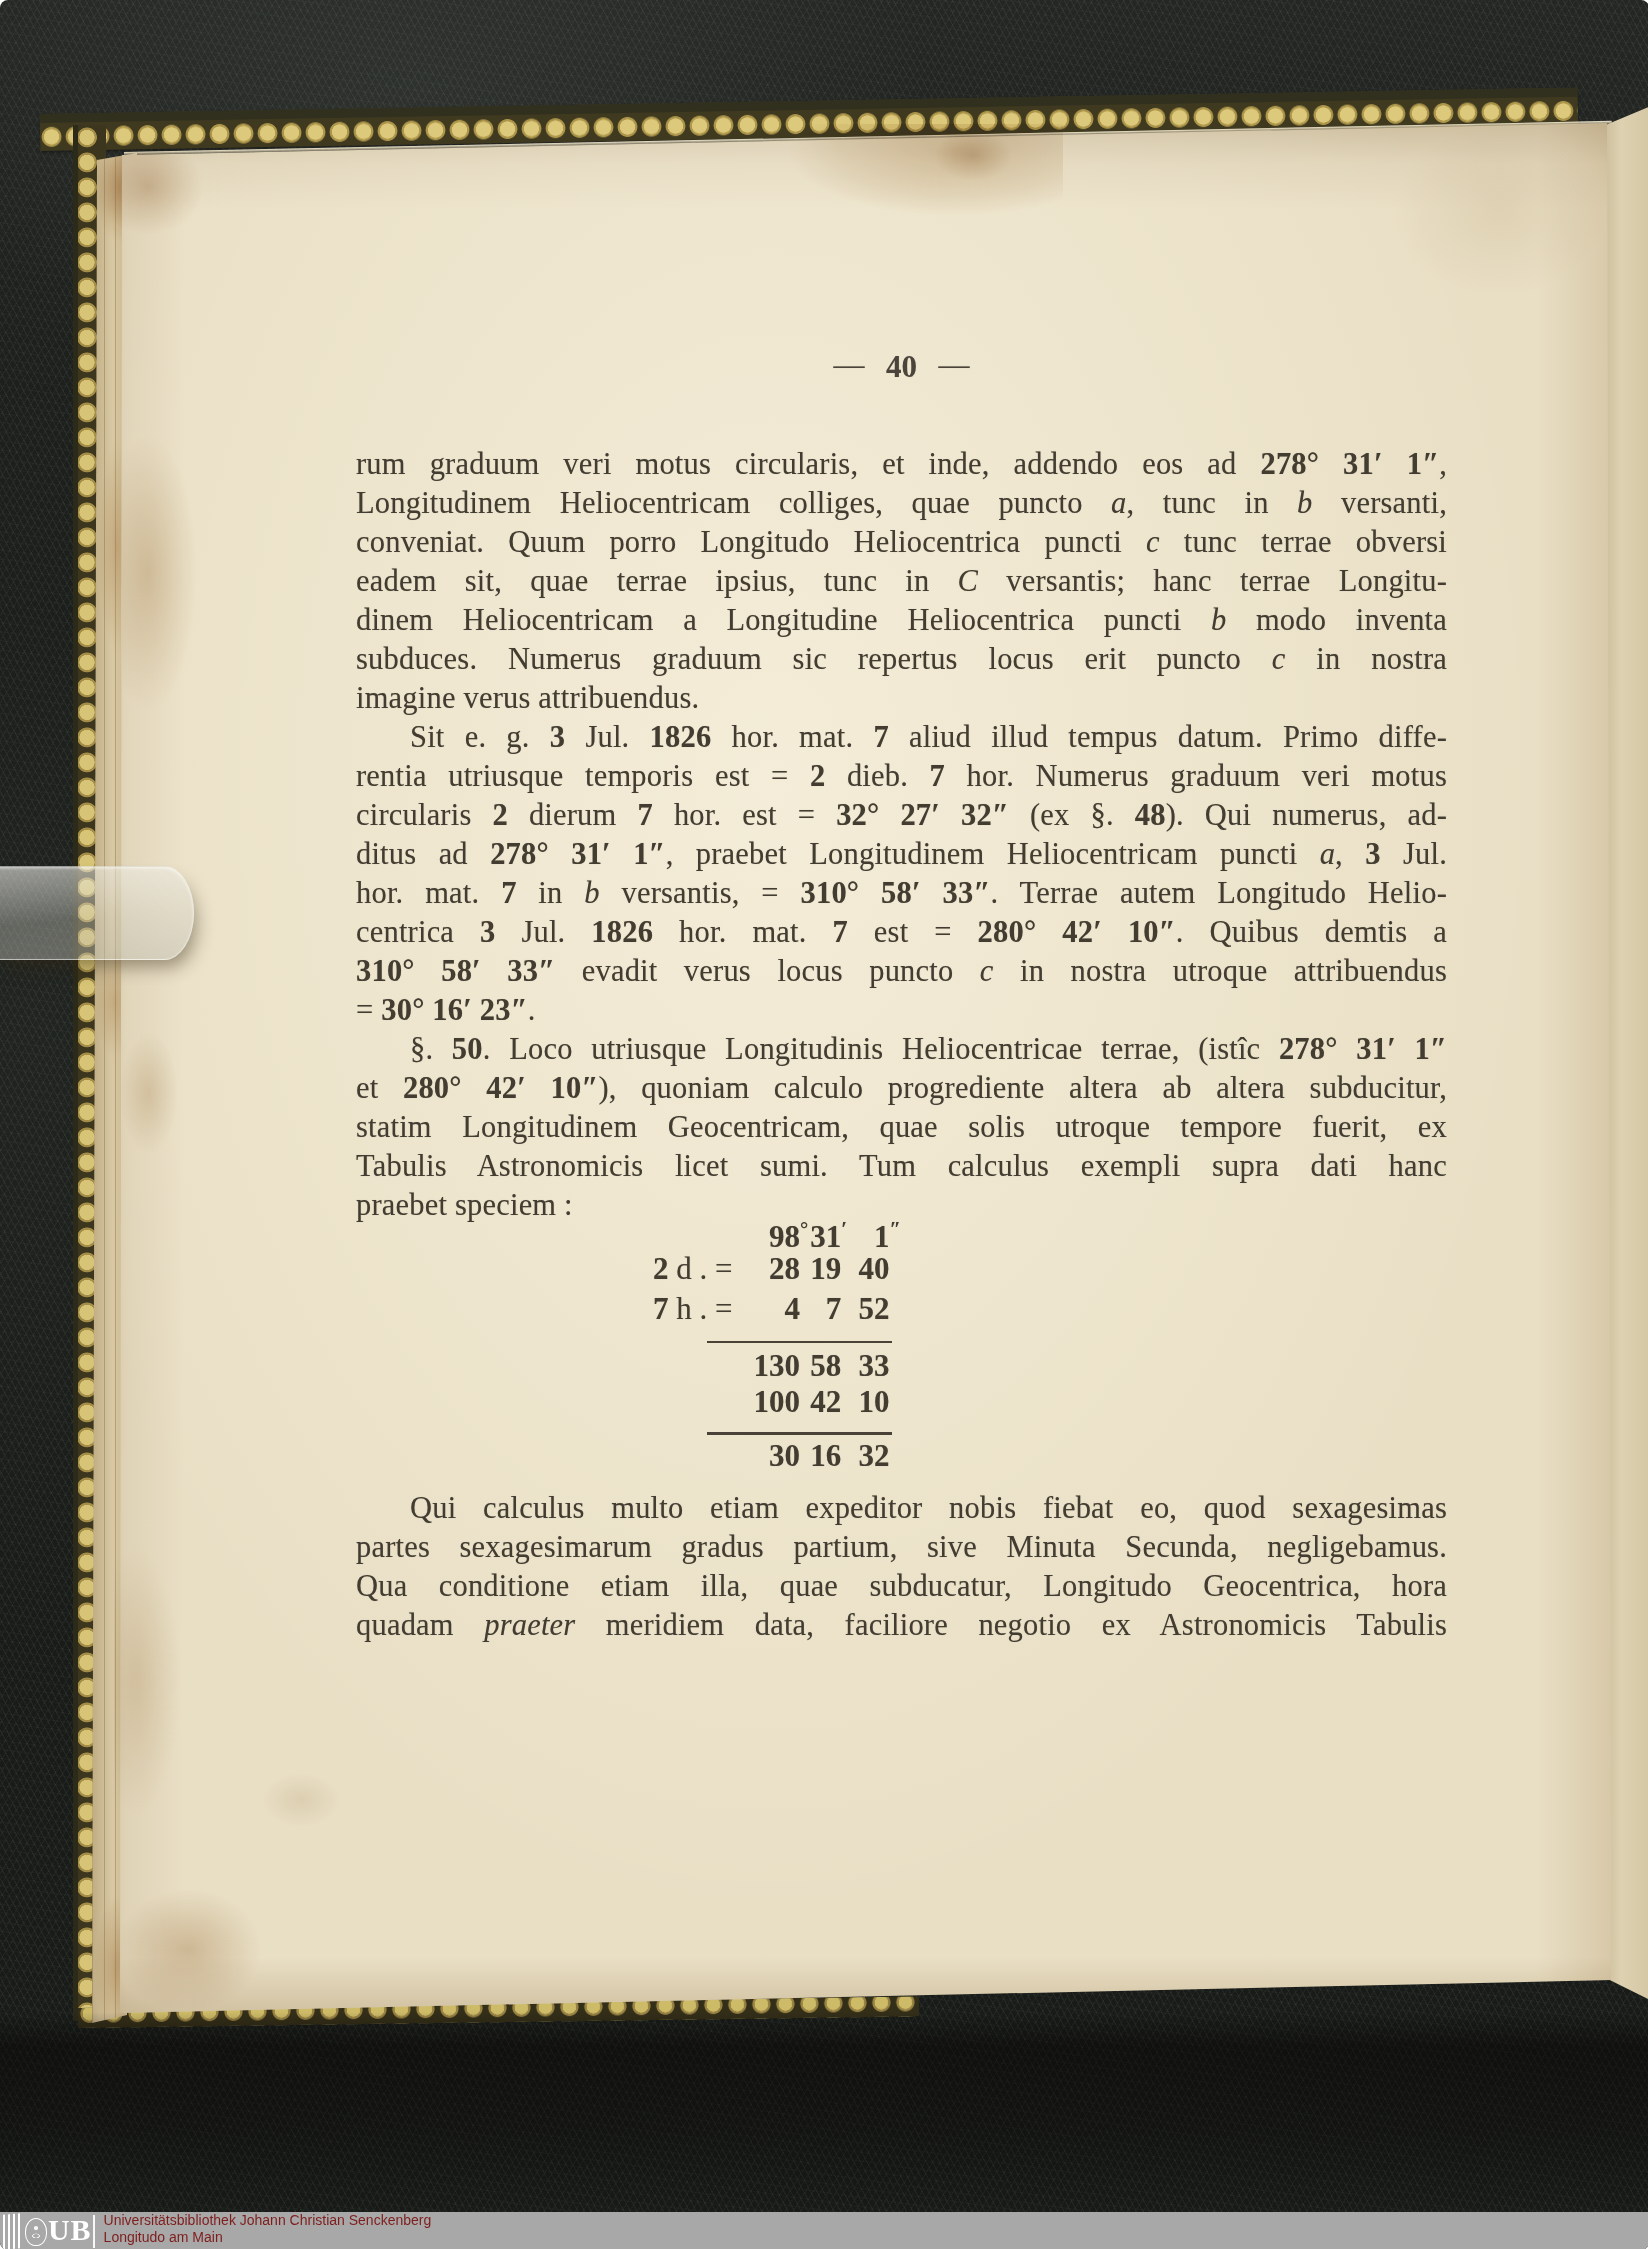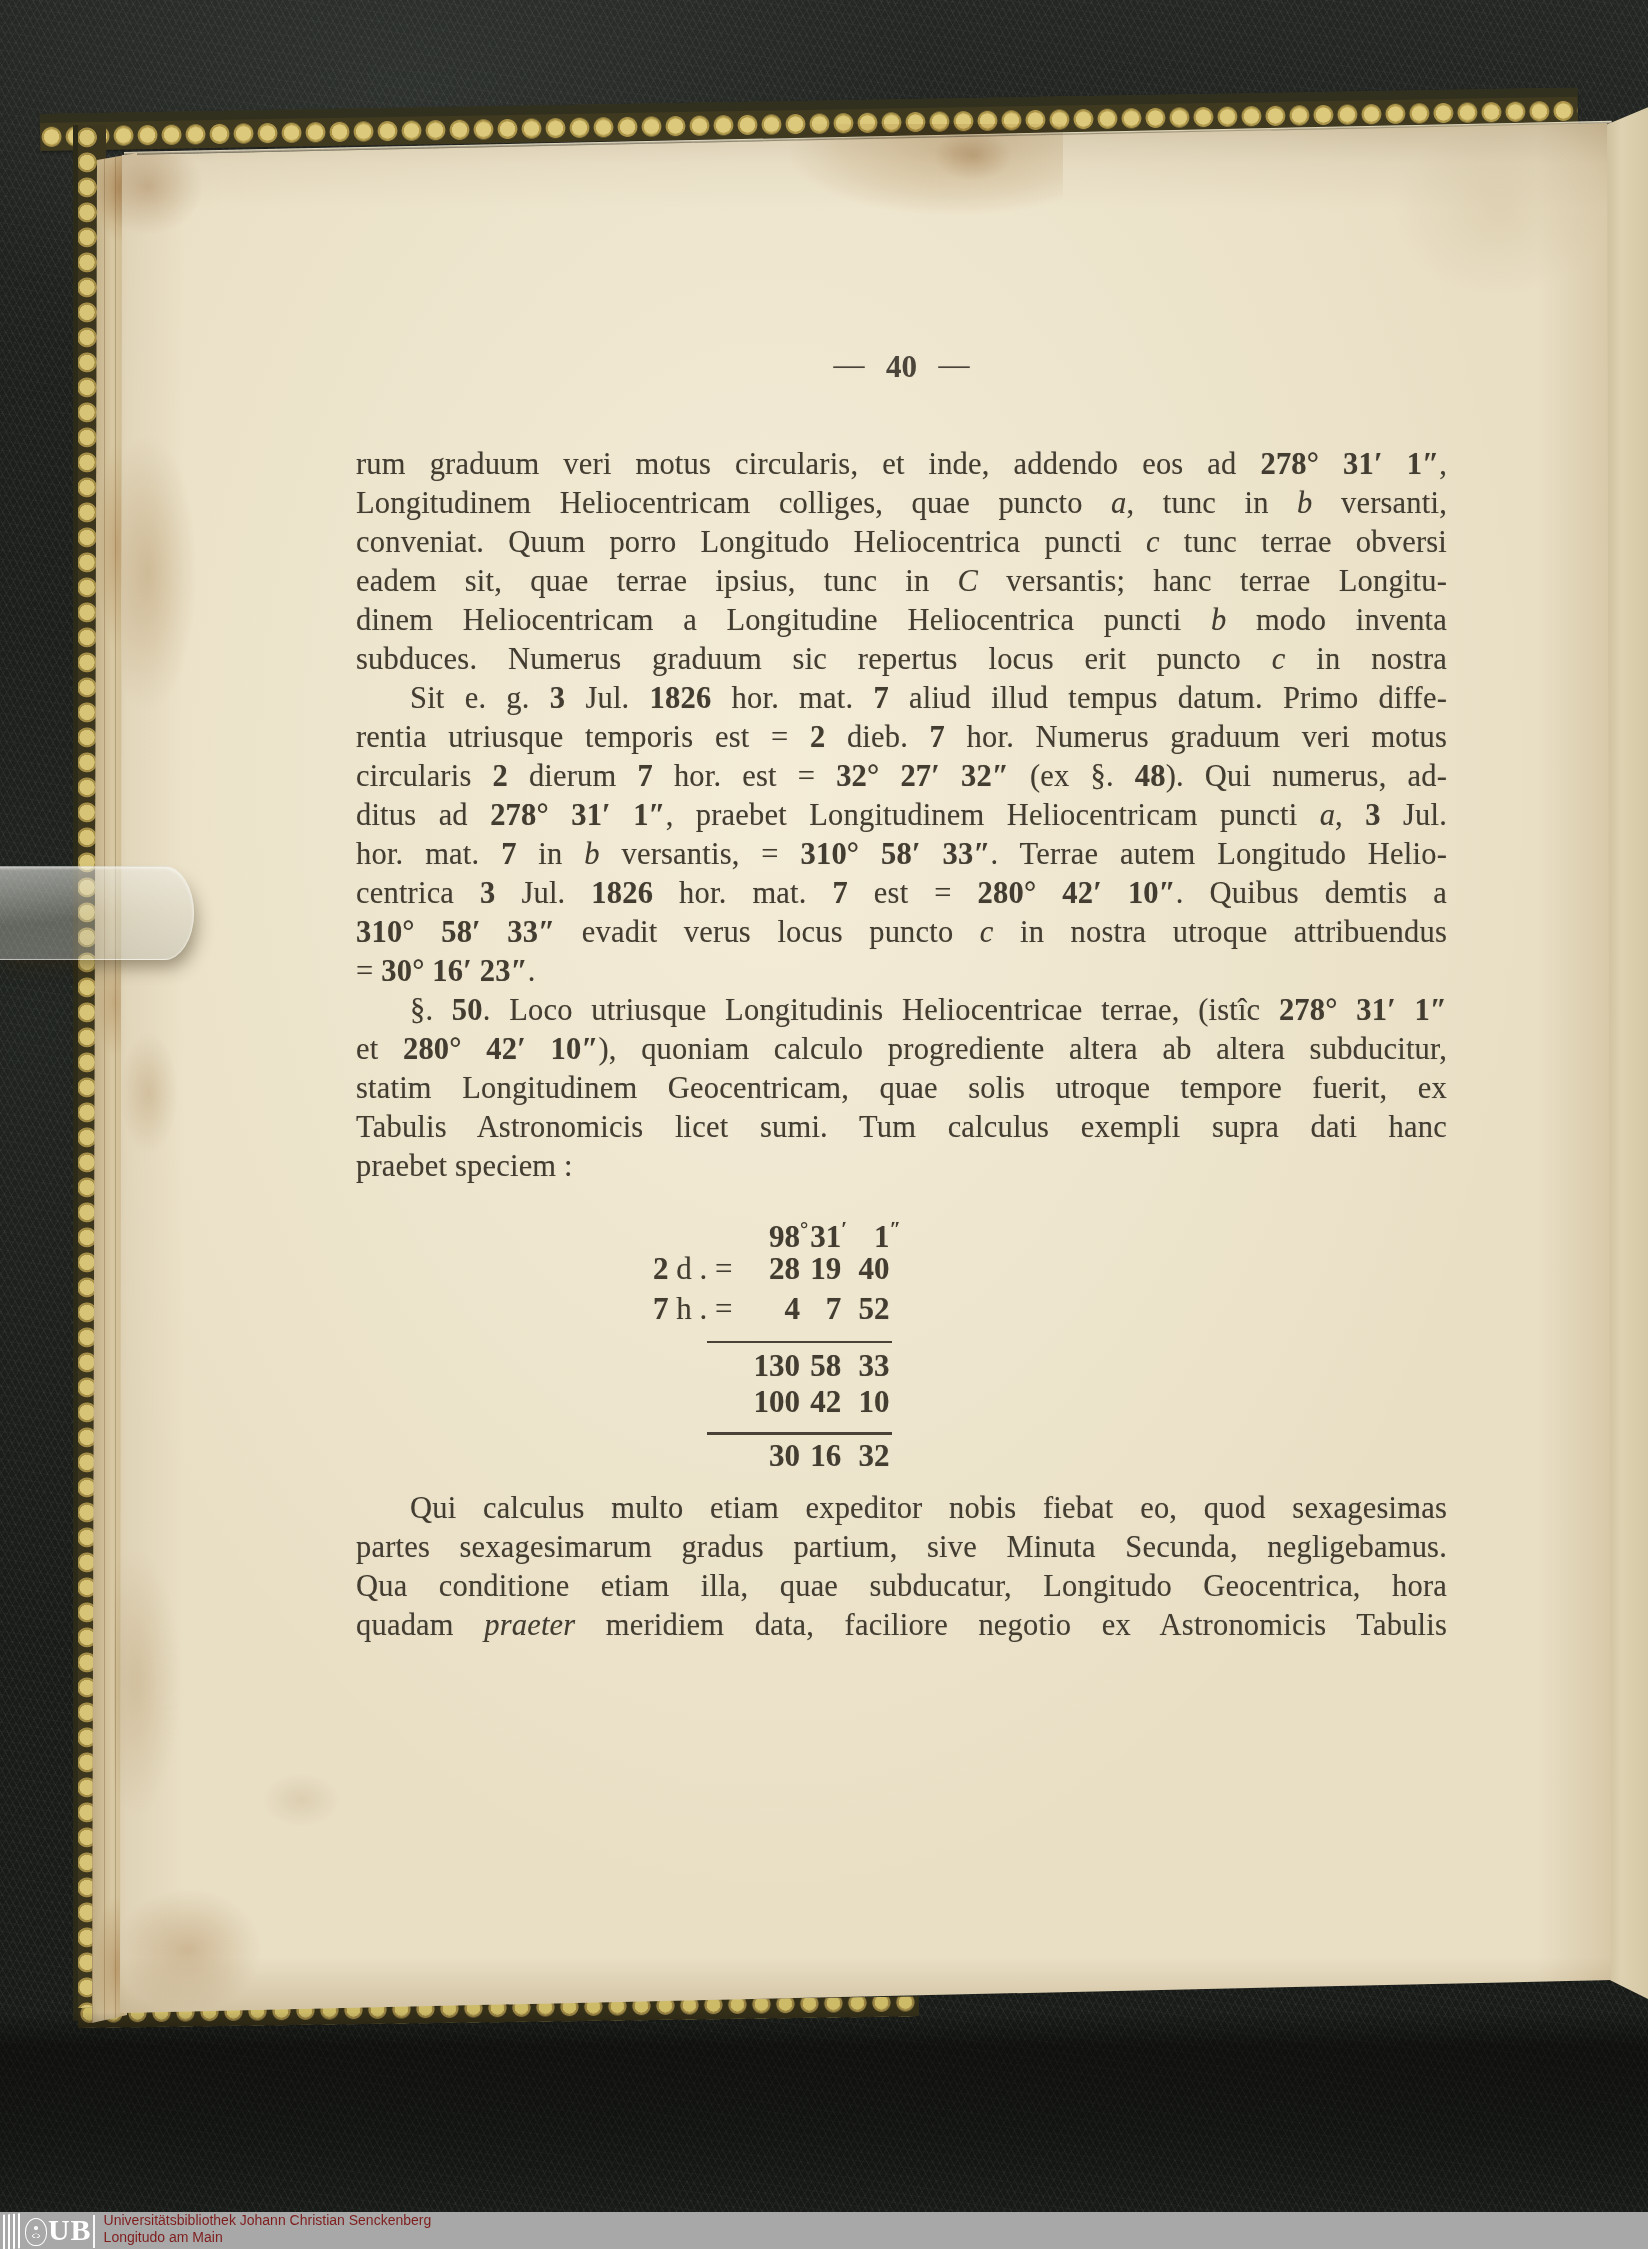--- a/index.html
+++ b/index.html
@@ -7,20 +7,21 @@
     position:relative; width:1649px; height:2250px; overflow:hidden;
     font-family:"Liberation Serif", serif;
     background:
       radial-gradient(ellipse 742px 412px at 25% 4%, rgba(150,160,152,0.10), transparent 70%),
       radial-gradient(ellipse 577px 907px at 2% 45%, rgba(135,145,137,0.08), transparent 70%),
       linear-gradient(180deg, rgba(255,255,255,0.05), transparent 28%),
       repeating-linear-gradient(62deg, rgba(168,178,170,0.075) 0 1.2px, transparent 1.2px 5.8px),
       repeating-linear-gradient(-58deg, rgba(152,162,154,0.06) 0 1.2px, transparent 1.2px 6.6px),
       repeating-linear-gradient(8deg, rgba(122,132,124,0.045) 0 1.6px, transparent 1.6px 9px),
       #181b18;
+    border-radius: 8px;
   }
   
   .gilt-top{
     position:absolute; left:40px; top:114px; width:1538px; height:28px;
     transform:rotate(-0.98deg); transform-origin:left center;
     background-color:#3f3920;
     background-image:radial-gradient(circle at 11.5px 50%, #dcc97c 0 7.4px, #ad964a 7.8px 9.5px, rgba(60,52,28,0) 10.3px);
     background-size:24px 100%; background-repeat:repeat-x;
     border-top:9px solid #31301e;
     box-shadow:0 1.6px 2.5px rgba(0,0,0,0.35);
@@ -172,20 +173,21 @@
     <span class="dash">—</span><span>40</span><span class="dash">—</span>
   </div>
 
   <div id="text-main" class="textblock">
       <div class="tline"><span>rum graduum veri motus circularis, et inde, addendo eos ad </span><span class="bd">278° 31′ 1″</span><span>,</span></div>
       <div class="tline"><span>Longitudinem Heliocentricam colliges, quae puncto </span><span class="it">a</span><span>, tunc in </span><span class="it">b</span><span> versanti,</span></div>
       <div class="tline"><span>conveniat. Quum porro Longitudo Heliocentrica puncti </span><span class="it">c</span><span> tunc terrae obversi</span></div>
       <div class="tline"><span>eadem sit, quae terrae ipsius, tunc in </span><span class="it">C</span><span> versantis; hanc terrae Longitu-</span></div>
       <div class="tline"><span>dinem Heliocentricam a Longitudine Heliocentrica puncti </span><span class="it">b</span><span> modo inventa</span></div>
       <div class="tline"><span>subduces. Numerus graduum sic repertus locus erit puncto </span><span class="it">c</span><span> in nostra</span></div>
+      <div class="tline noj"><span>imagine verus attribuendus.</span></div>
       <div class="tline ind"><span>Sit e. g. </span><span class="bd">3</span><span> Jul. </span><span class="bd">1826</span><span> hor. mat. </span><span class="bd">7</span><span> aliud illud tempus datum. Primo diffe-</span></div>
       <div class="tline"><span>rentia utriusque temporis est = </span><span class="bd">2</span><span> dieb. </span><span class="bd">7</span><span> hor. Numerus graduum veri motus</span></div>
       <div class="tline"><span>circularis </span><span class="bd">2</span><span> dierum </span><span class="bd">7</span><span> hor. est = </span><span class="bd">32° 27′ 32″</span><span> (ex §. </span><span class="bd">48</span><span>). Qui numerus, ad-</span></div>
       <div class="tline"><span>ditus ad </span><span class="bd">278° 31′ 1″</span><span>, praebet Longitudinem Heliocentricam puncti </span><span class="it">a</span><span>, </span><span class="bd">3</span><span> Jul.</span></div>
       <div class="tline"><span>hor. mat. </span><span class="bd">7</span><span> in </span><span class="it">b</span><span> versantis, = </span><span class="bd">310° 58′ 33″</span><span>. Terrae autem Longitudo Helio-</span></div>
       <div class="tline"><span>centrica </span><span class="bd">3</span><span> Jul. </span><span class="bd">1826</span><span> hor. mat. </span><span class="bd">7</span><span> est = </span><span class="bd">280° 42′ 10″</span><span>. Quibus demtis a</span></div>
       <div class="tline"><span class="bd">310° 58′ 33″</span><span> evadit verus locus puncto </span><span class="it">c</span><span> in nostra utroque attribuendus</span></div>
       <div class="tline noj"><span>= </span><span class="bd">30° 16′ 23″</span><span>.</span></div>
       <div class="tline ind"><span>§. </span><span class="bd">50</span><span>. Loco utriusque Longitudinis Heliocentricae terrae, (istîc </span><span class="bd">278° 31′ 1″</span></div>
       <div class="tline"><span>et </span><span class="bd">280° 42′ 10″</span><span>), quoniam calculo progrediente altera ab altera subducitur,</span></div>

